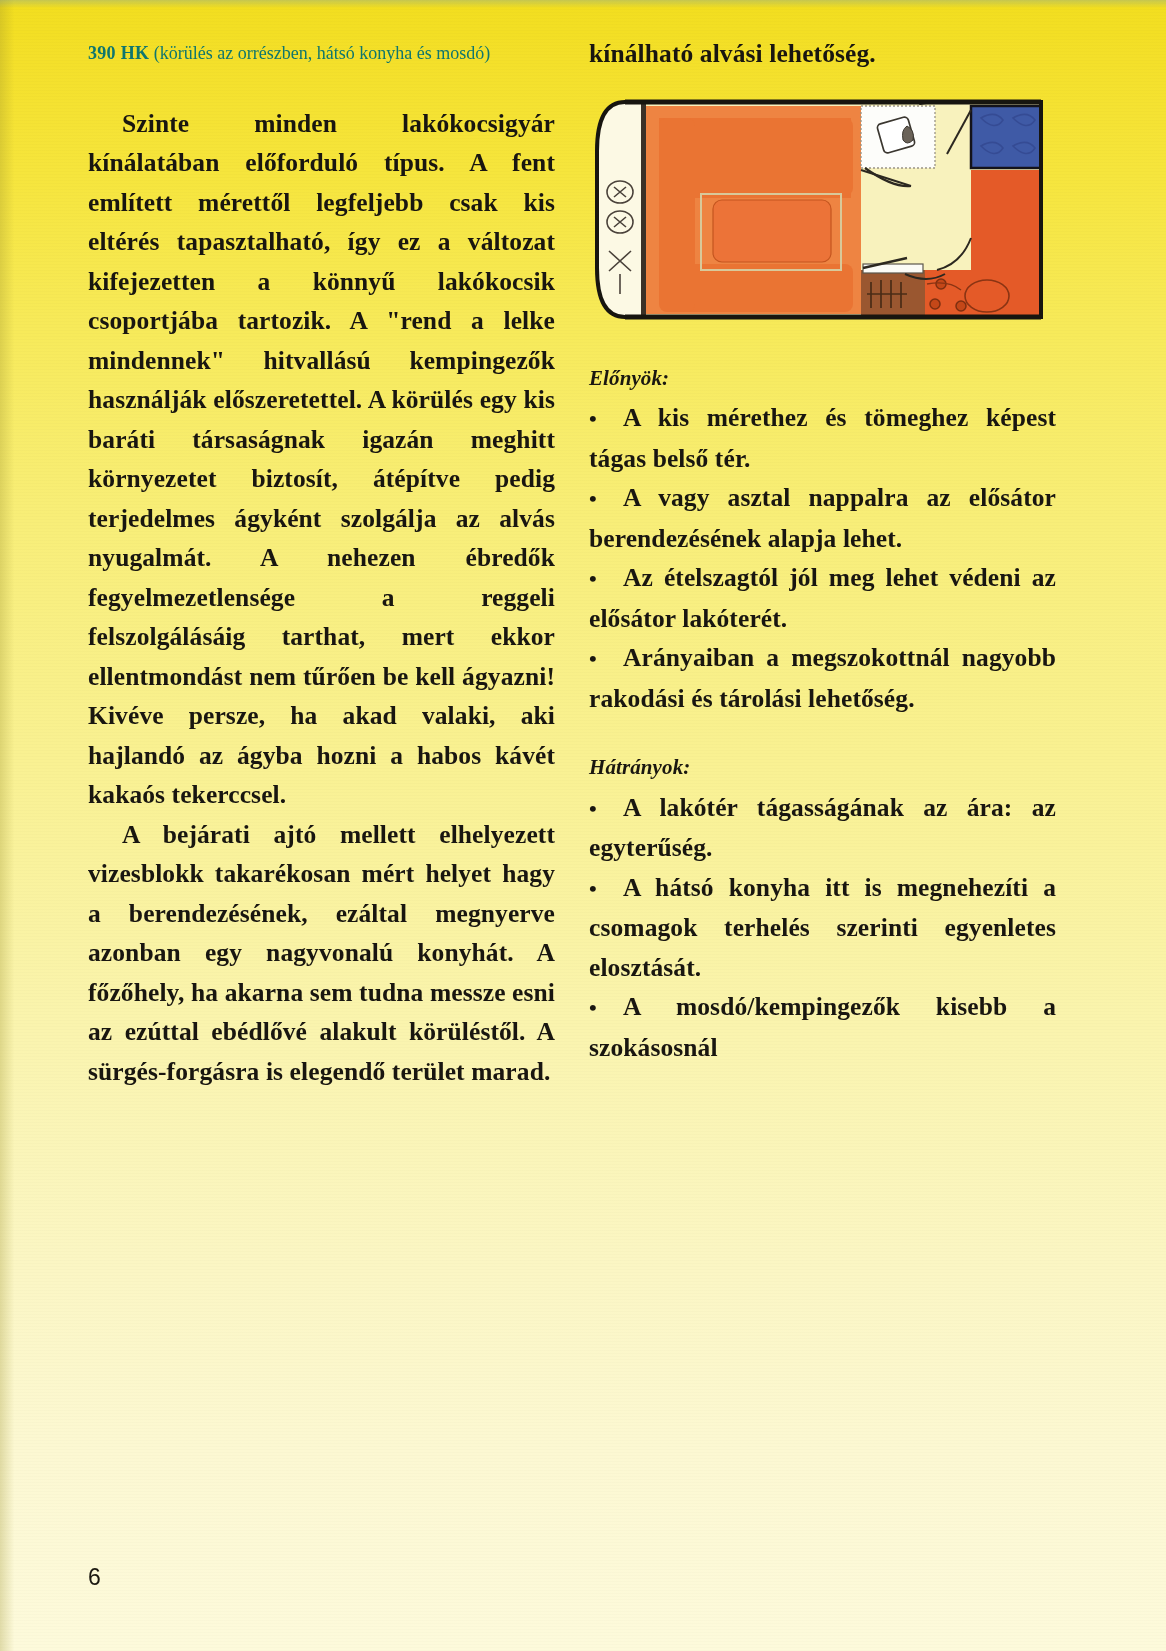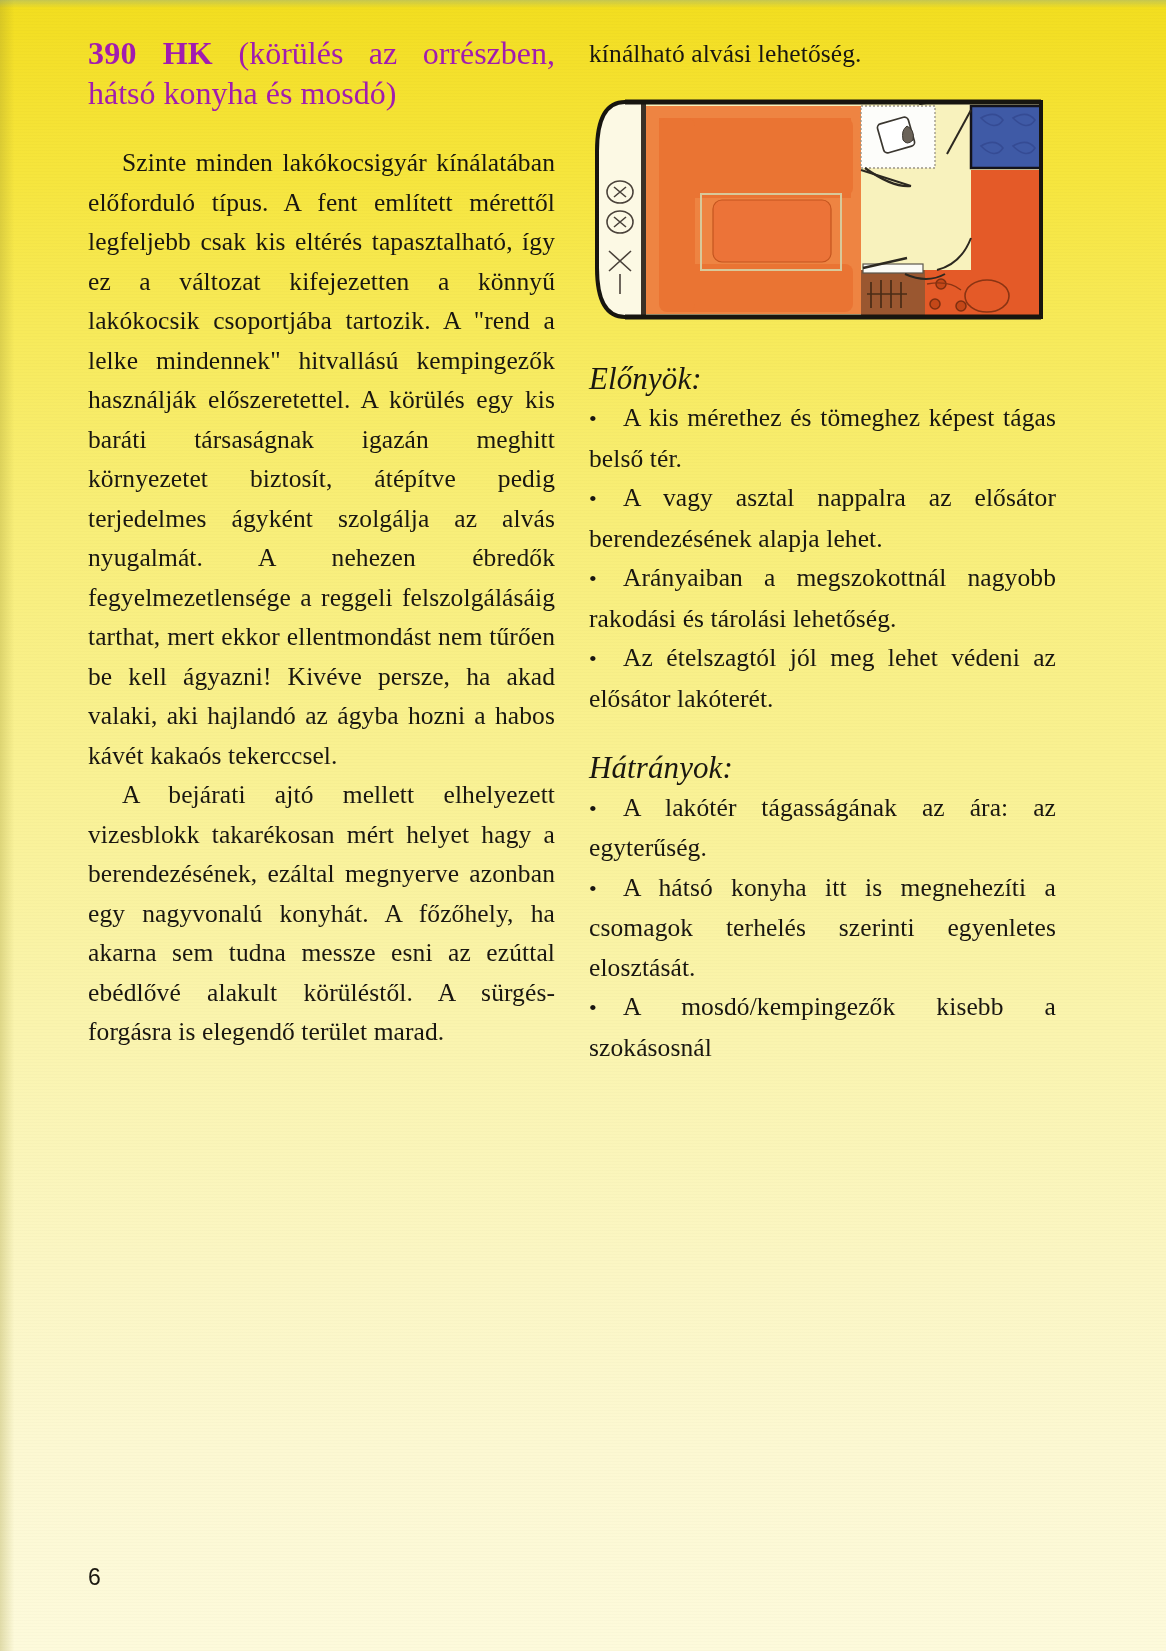--- a/index.html
+++ b/index.html
@@ -75,40 +75,41 @@
 
   p, .bullet {
     margin: 0;
     font-size: 25.5px;
     line-height: 39.5px;
     color: #191610;
     text-align: justify;
     text-justify: inter-word;
     hyphens: none;
     letter-spacing: .1px;
+    font-weight: bold;
   }
   p.indent { text-indent: 34px; }
   p.noindent { text-indent: 0; }
 
   .heading-line {
-    font-size: 32px;
+    font-size: 18px;
     line-height: 39.5px;
-    color: #a21caf;
+    color: #0f766e;
     text-align: justify;
   }
   .heading-line .model {
     font-weight: bold;
     letter-spacing: .3px;
   }
 
   .gap-sm { height: 20px; }
   .gap-md { height: 30px; }
 
   .subhead {
-    font-size: 31px;
+    font-size: 21px;
     line-height: 39.5px;
     font-style: italic;
     color: #1a1710;
     margin: 0;
     text-align: left;
   }
 
   .bullet {
     position: relative;
     padding-left: 0;
@@ -287,24 +288,24 @@
 
     <p class="subhead">Előnyök:</p>
 
     <div class="bullet">
       <span class="dot">•</span><span class="btext">A kis mérethez és tömeghez képest tágas belső tér.</span>
     </div>
     <div class="bullet">
       <span class="dot">•</span><span class="btext">A vagy asztal nappalra az elősátor berendezésének alapja lehet.</span>
     </div>
     <div class="bullet">
+      <span class="dot">•</span><span class="btext">Az ételszagtól jól meg lehet védeni az elősátor lakóterét.</span>
+    </div>
+    <div class="bullet">
       <span class="dot">•</span><span class="btext">Arányaiban a megszokottnál nagyobb rakodási és tárolási lehetőség.</span>
-    </div>
-    <div class="bullet">
-      <span class="dot">•</span><span class="btext">Az ételszagtól jól meg lehet védeni az elősátor lakóterét.</span>
     </div>
 
     <div class="gap-md"></div>
 
     <p class="subhead">Hátrányok:</p>
 
     <div class="bullet">
       <span class="dot">•</span><span class="btext">A lakótér tágasságának az ára: az egyterűség.</span>
     </div>
     <div class="bullet">

